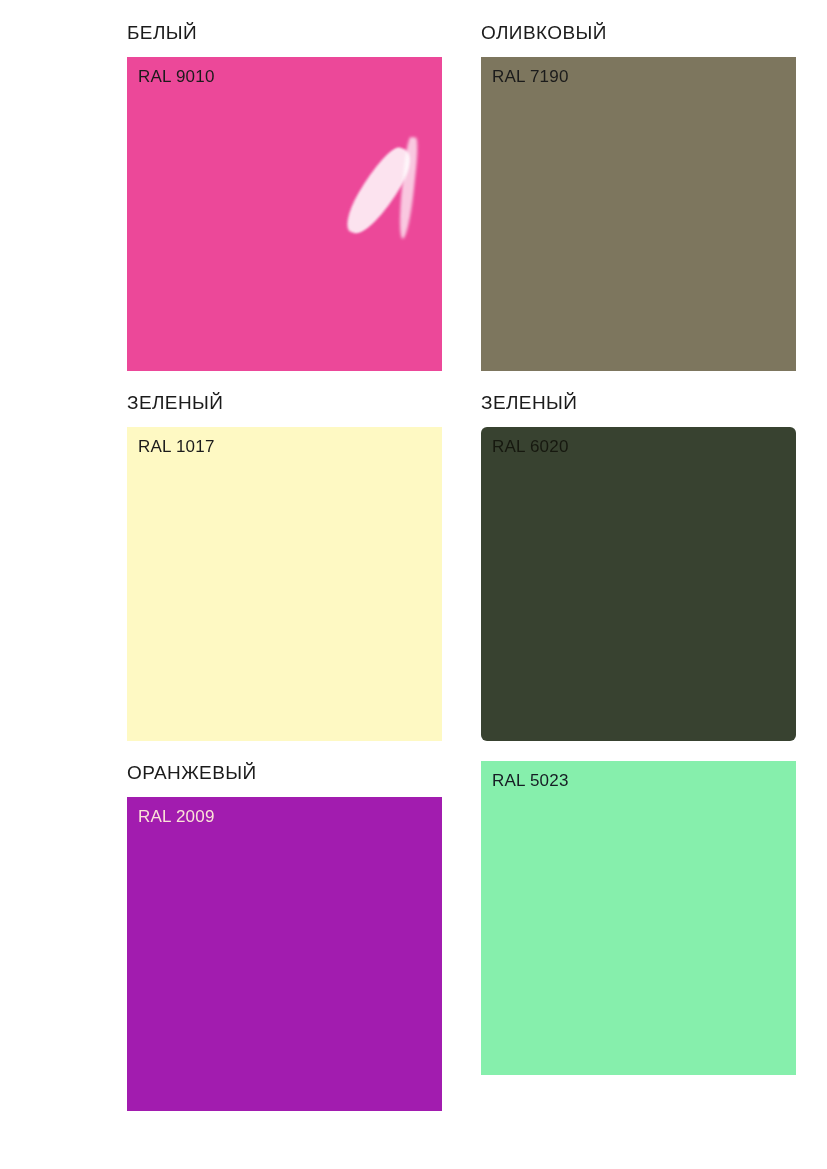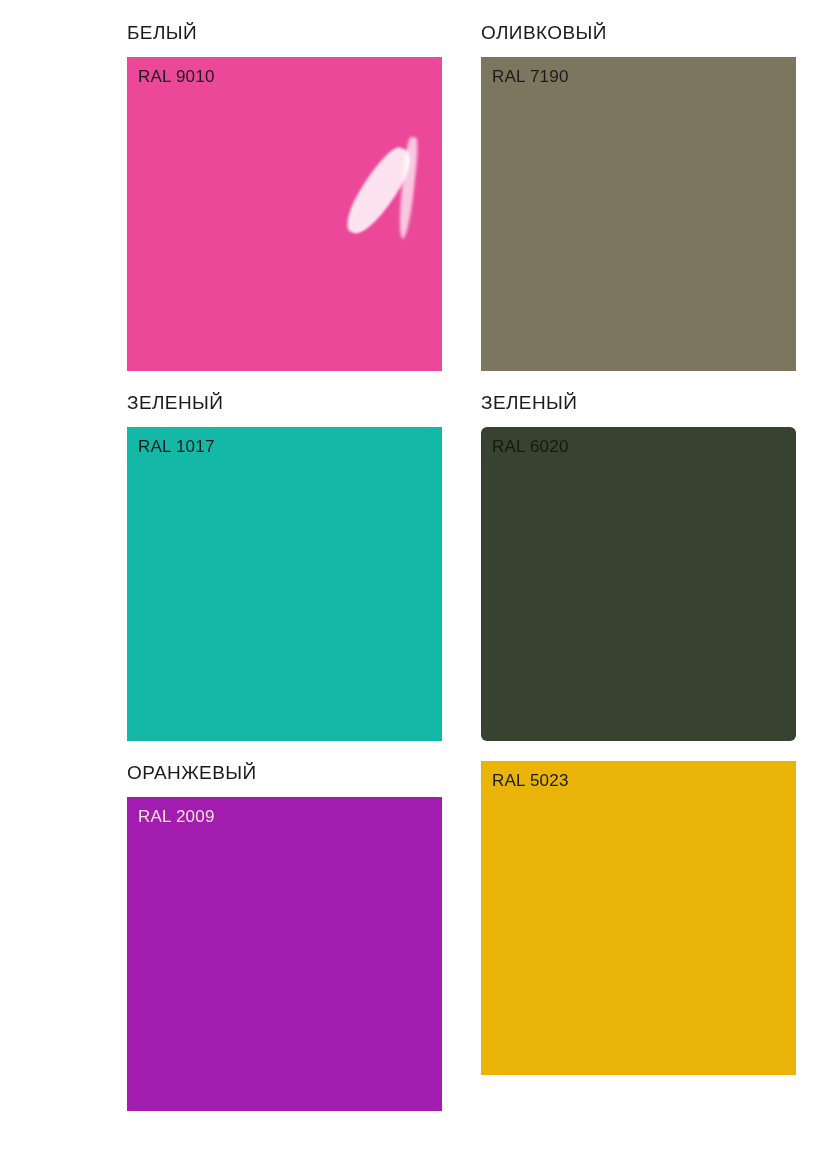--- a/index.html
+++ b/index.html
@@ -111,38 +111,38 @@
 
   <div class="swatch-cell">
     <div class="swatch-header">ОЛИВКОВЫЙ</div>
     <div class="swatch-chip" style="background: rgb(125, 118, 94);">
       <span class="swatch-code" style="color: rgb(27, 27, 27);">RAL 7190</span>
     </div>
   </div>
 
   <div class="swatch-cell">
     <div class="swatch-header">ЗЕЛЕНЫЙ</div>
-    <div class="swatch-chip" style="background: #14b8a6; text-align: center;">
+    <div class="swatch-chip" style="background: #fef9c3; text-align: center;">
       <span class="swatch-code" style="color: rgb(27, 27, 27);">RAL 1017</span>
     </div>
   </div>
 
   <div class="swatch-cell">
     <div class="swatch-header">ЗЕЛЕНЫЙ</div>
     <div class="swatch-chip" style="background: rgb(56, 66, 48); border-radius: 6px;">
       <span class="swatch-code" style="color: rgb(22, 24, 15);">RAL 6020</span>
     </div>
   </div>
 
   <div class="swatch-cell">
     <div class="swatch-header">ОРАНЖЕВЫЙ</div>
     <div class="swatch-chip" style="background: #a21caf;">
       <span class="swatch-code" style="color: rgb(251, 227, 216);">RAL 2009</span>
     </div>
   </div>
 
   <div class="swatch-cell">
-    <div class="swatch-chip" style="background: #eab308;">
+    <div class="swatch-chip" style="background: #86efac;">
       <span class="swatch-code" style="color: rgb(22, 29, 36);">RAL 5023</span>
     </div>
   </div>
 
 </div>
 
 </body></html>

